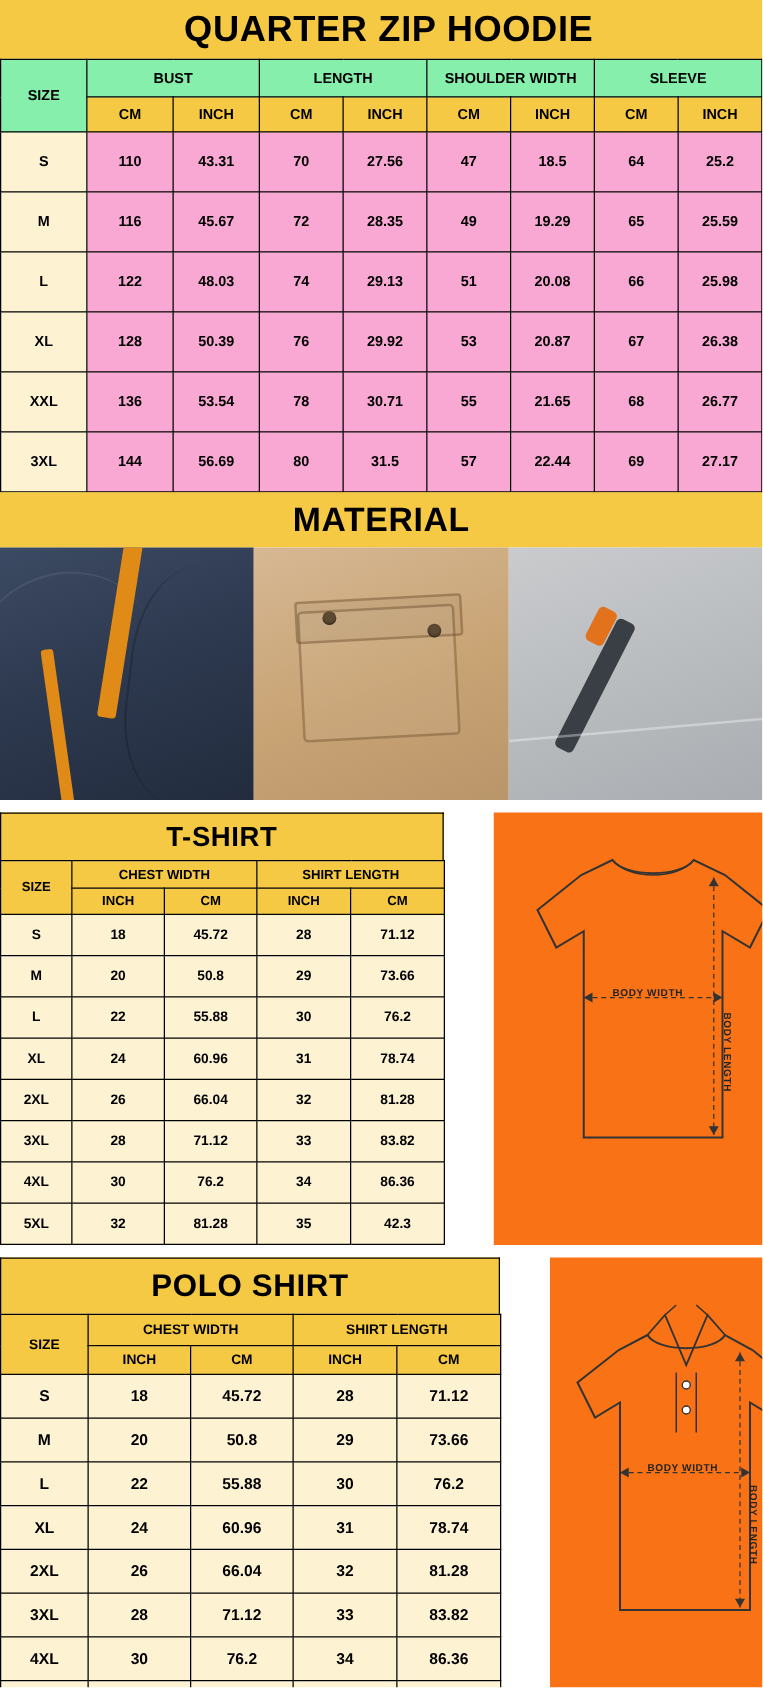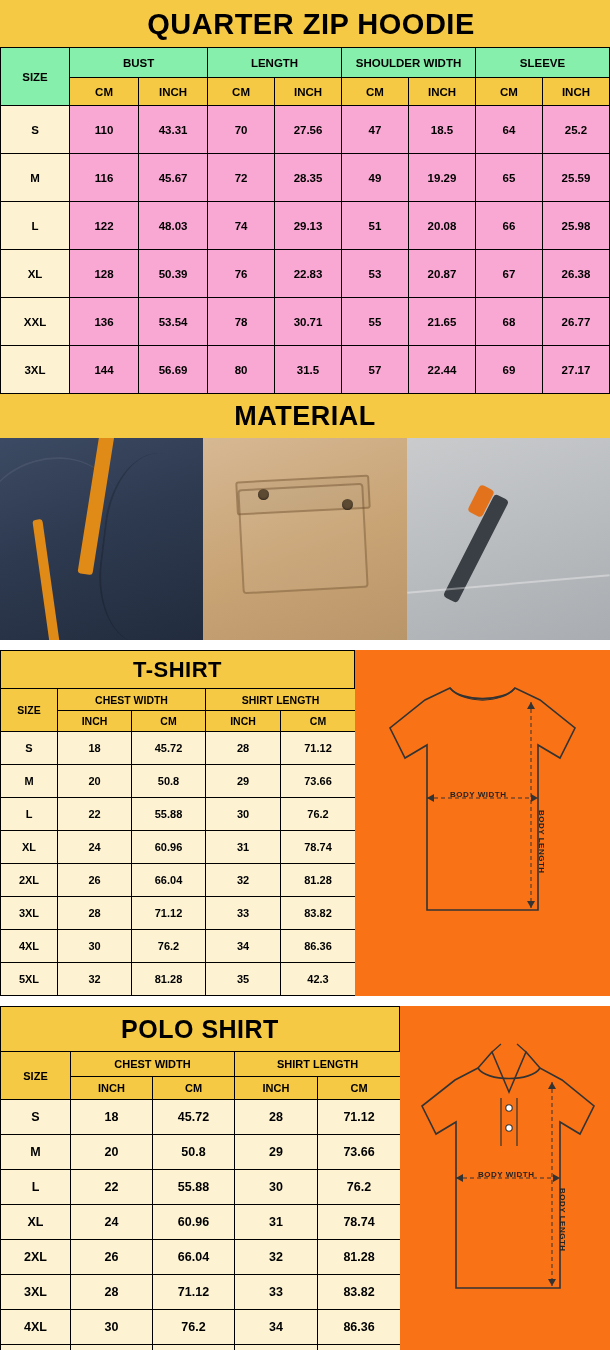--- a/index.html
+++ b/index.html
@@ -177,20 +177,21 @@
     width: 100%; height: 2px;
     background: rgba(255,255,255,0.35);
     transform: rotate(-5deg);
   }
 
   
   .shirt-section {
     display: flex;
     width: 610px;
     background: #ffffff;
+    gap: 40px;
   }
   .shirt-table-wrap { width: 355px; }
   .shirt-figure { width: 255px; position: relative; background:#f97316; }
 
   .shirt-title {
     font-size: 22px;
     padding: 6px 0 5px 0;
     background: #f6c945;
     border: 1px solid #000;
     border-bottom: none;
@@ -289,21 +290,21 @@
           <td class="datacell">51</td>
           <td class="datacell">20.08</td>
           <td class="datacell">66</td>
           <td class="datacell">25.98</td>
         </tr>
         <tr>
           <td class="sizecell">XL</td>
           <td class="datacell">128</td>
           <td class="datacell">50.39</td>
           <td class="datacell">76</td>
-          <td class="datacell">22.83</td>
+          <td class="datacell">29.92</td>
           <td class="datacell">53</td>
           <td class="datacell">20.87</td>
           <td class="datacell">67</td>
           <td class="datacell">26.38</td>
         </tr>
         <tr>
           <td class="sizecell">XXL</td>
           <td class="datacell">136</td>
           <td class="datacell">53.54</td>
           <td class="datacell">78</td>

